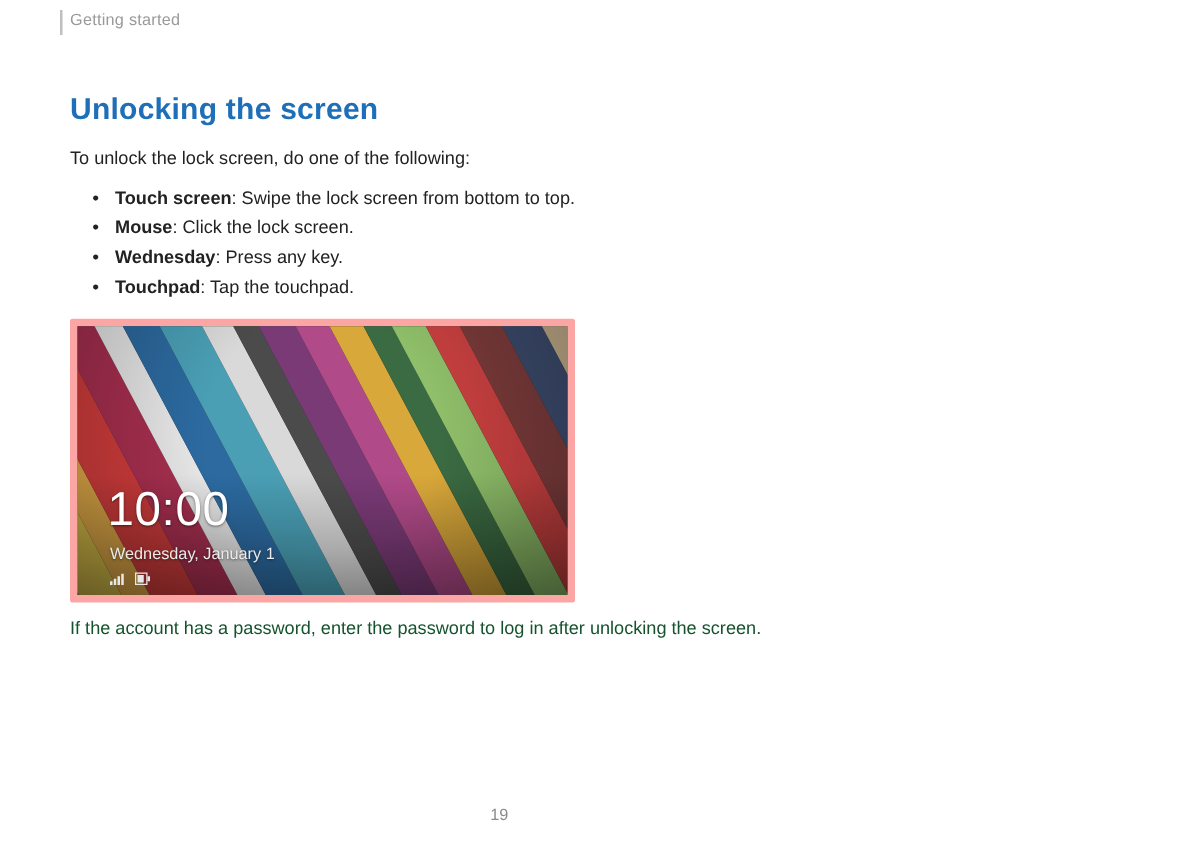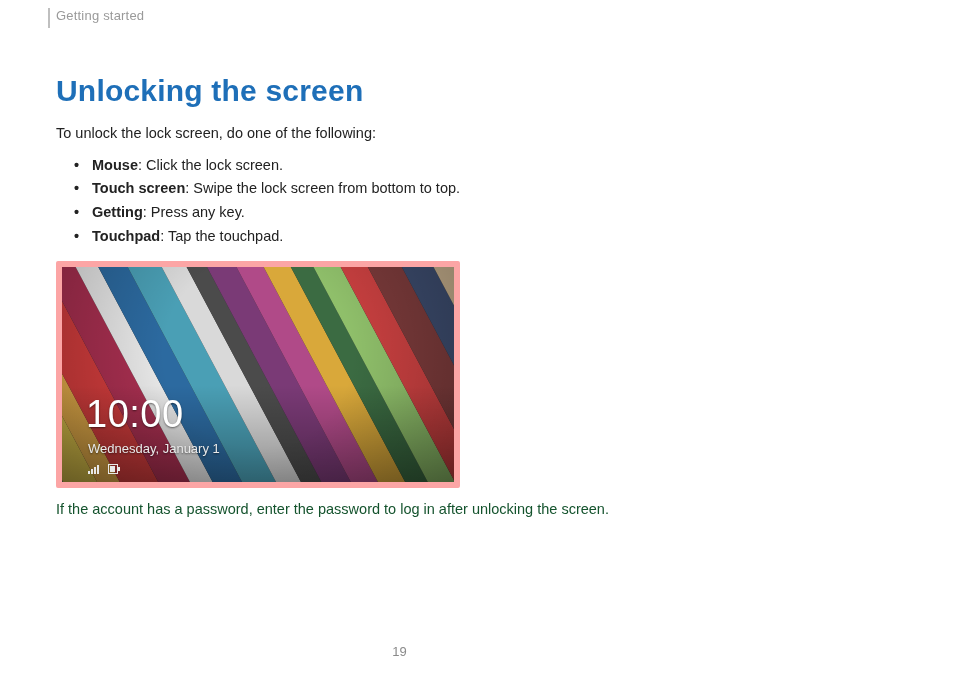--- a/index.html
+++ b/index.html
@@ -36,21 +36,21 @@
     letter-spacing: 0.2px;
   }
   .content {
     position: absolute;
     left: 56px;
     top: 74px;
     width: 570px;
   }
   h1.section-title {
     margin: 0 0 16px 0;
-    font-size: 30px;
+    font-size: 24px;
     font-weight: bold;
     color: #1e6fb8;
     letter-spacing: 0.2px;
   }
   .intro {
     font-size: 14.5px;
     color: #222;
     margin-bottom: 10px;
     line-height: 1.35;
   }
@@ -199,27 +199,27 @@
   <div class="breadcrumb">Getting started</div>
 
   <div class="content">
 
     <h1 class="section-title">Unlocking the screen</h1>
 
     <div class="intro">To unlock the lock screen, do one of the following:</div>
 
     <ul class="methods">
       <li>
+        <b>Touch screen</b><span>: Swipe the lock screen from bottom to top.</span>
+      </li>
+      <li>
         <b>Mouse</b><span>: Click the lock screen.</span>
       </li>
       <li>
-        <b>Touch screen</b><span>: Swipe the lock screen from bottom to top.</span>
-      </li>
-      <li>
-        <b>Getting</b><span>: Press any key.</span>
+        <b>Wednesday</b><span>: Press any key.</span>
       </li>
       <li>
         <b>Touchpad</b><span>: Tap the touchpad.</span>
       </li>
     </ul>
 
     <div class="shot-wrap">
       <div class="stripes">
         <div class="s1"></div>
           <div class="s2"></div>

